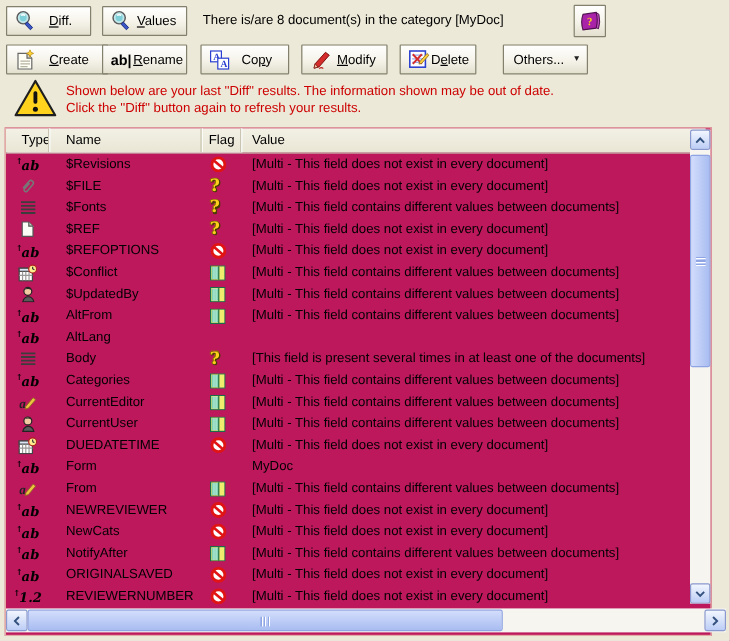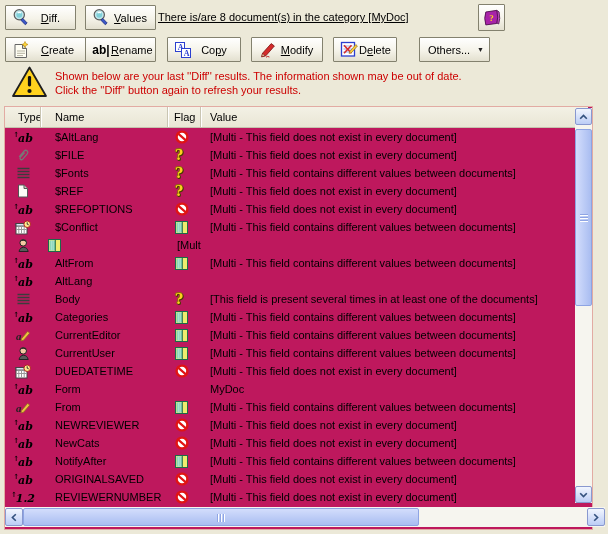--- a/index.html
+++ b/index.html
@@ -7,21 +7,21 @@
     font-family:"Liberation Sans",sans-serif;font-size:11px;color:#000;overflow:hidden;}
   
   .btn{position:absolute;height:25px;box-sizing:border-box;border:1px solid #83816e;border-radius:1px;
     background:linear-gradient(180deg,#ffffff,#f5f3e9 55%,#e3e0cf);display:flex;align-items:center;
     padding:0 5px;cursor:pointer;}
   .btn .lbl{flex:1;text-align:center;white-space:nowrap;}
   .btn .bicon{display:flex;align-items:center;justify-content:center;width:20px;height:20px;flex:0 0 auto;}
   .btn .drop{font-size:7px;margin-left:4px;color:#222;}
   .ic-rename{font-weight:bold;font-size:12px;font-family:"Liberation Sans",sans-serif;}
   
-  .info-text{position:absolute;left:158px;top:11px;white-space:nowrap;text-decoration:underline;}
+  .info-text{position:absolute;left:169px;top:11px;white-space:nowrap;}
   .warn-icon{position:absolute;left:11px;top:65px;}
   .warn-text{position:absolute;left:55px;top:69px;color:#cc0000;line-height:14px;white-space:nowrap;}
   
   .list-frame{position:absolute;left:4px;top:106px;width:589px;height:424px;box-sizing:border-box;
     border:1px solid #e2aba3;background:#be185d;}
   .lheader{position:absolute;left:0;top:0;width:583px;height:21px;box-sizing:border-box;
     background:linear-gradient(180deg,#f3f1e5,#e9e6d5);border-bottom:1px solid #c6c2ae;
     display:grid;grid-template-columns:36px 127px 33px 1fr;}
   .hcell{line-height:20px;border-right:1px solid #c9c5b2;box-shadow:1px 0 0 #ffffff;white-space:nowrap;overflow:hidden;}
   .hcell.type{padding-left:13px;}
@@ -173,21 +173,21 @@
       <span class="hcell type">Type</span>
       <span class="hcell name">Name</span>
       <span class="hcell flag">Flag</span>
       <span class="hcell value">Value</span>
     </div>
     <div class="rows">
         <div class="row">
           <span class="cell type">
             <span class="ic-ab"><i>↑</i>ab</span>
           </span>
-          <span class="cell name">$AltLang</span>
+          <span class="cell name">$Revisions</span>
           <span class="cell flag">
             <svg width="14" height="14" viewBox="0 0 14 14">
               <circle cx="7" cy="7" r="5.4" fill="#ffffff" stroke="#e01414" stroke-width="2.4"></circle>
               <line x1="3.4" y1="3.9" x2="10.6" y2="10.1" stroke="#e01414" stroke-width="2.2"></line>
             </svg>
           </span>
           <span class="cell value">[Multi - This field does not exist in every document]</span>
         </div>
         <div class="row">
           <span class="cell type">
@@ -274,20 +274,21 @@
           <span class="cell value">[Multi - This field contains different values between documents]</span>
         </div>
         <div class="row">
           <span class="cell type">
             <svg width="13" height="14" viewBox="0 0 13 14">
               <path d="M2 13.5 q1 -4.2 4.6 -4.2 t4.6 4.2z" fill="#5a5a5a" stroke="#222"></path>
               <circle cx="6.2" cy="4.8" r="3.3" fill="#f3c9a2" stroke="#222"></circle>
               <path d="M3 4 q1.2 -3 5.6 -1.8 l0.9 2.6 q-0.8 -2 -3 -2 -2.4 0 -3.5 1.2z" fill="#222"></path>
             </svg>
           </span>
+          <span class="cell name">$UpdatedBy</span>
           <span class="cell flag">
             <svg width="13" height="13" viewBox="0 0 13 13">
               <rect x="0.5" y="0.5" width="12" height="12" fill="#efec6e" stroke="#1c6b4a"></rect>
               <rect x="1.5" y="1.5" width="5.5" height="10" fill="#7fd2b4"></rect>
               <path d="M3.3 1.5 v10 M5.1 1.5 v10" stroke="#b8e8d6" stroke-width="0.9"></path>
               <line x1="7.3" y1="0.8" x2="7.3" y2="12.2" stroke="#1c6b4a"></line>
             </svg>
           </span>
           <span class="cell value">[Multi - This field contains different values between documents]</span>
         </div>

